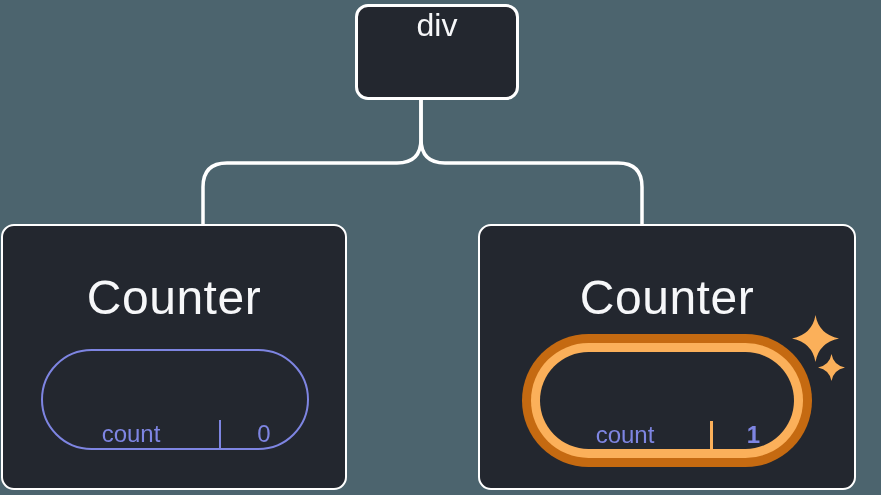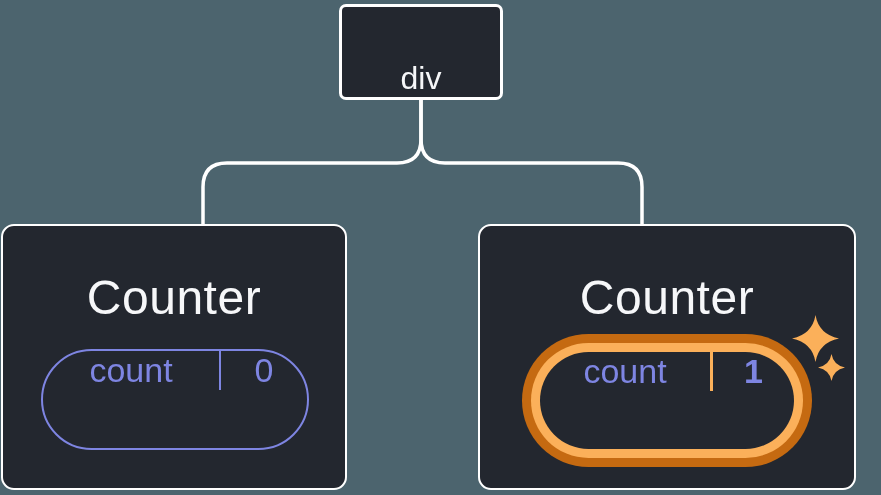--- a/index.html
+++ b/index.html
@@ -22,27 +22,27 @@
     font-family: "Liberation Sans", sans-serif;
   }
   .connector {
     position: absolute;
     left: 0; top: 0;
     width: 881px; height: 495px;
     pointer-events: none;
   }
   .node-root {
     position: absolute;
-    left: 339px; top: 4px;
+    left: 355px; top: 4px;
     width: 164px; height: 96px;
     background: var(--node-fill);
     border: 3px solid var(--node-border);
-    border-radius: 7px;
+    border-radius: 13px;
     display: flex;
-    align-items: flex-end;
+    align-items: flex-start;
     justify-content: center;
     color: var(--text-primary);
     font-size: 32px;
   }
   .card {
     position: absolute;
     top: 224px;
     height: 266px;
     background: var(--node-fill);
     border: 2.5px solid var(--node-border);
@@ -55,24 +55,24 @@
     top: 52px; left: 0; right: 0;
     text-align: center;
     color: var(--text-primary);
     font-size: 48px;
     line-height: 40px;
     letter-spacing: 0.5px;
   }
   .pill {
     position: absolute;
     display: flex;
-    align-items: flex-start;
+    align-items: flex-end;
     border-radius: 999px;
     overflow: hidden;
-    font-size: 34px;
+    font-size: 24px;
     color: var(--state-purple);
   }
   .pill-plain {
     left: 38px; top: 123px;
     width: 268px; height: 101px;
     border: 2px solid var(--state-purple);
   }
   .pill-cell {
     display: flex;
     align-items: center;

